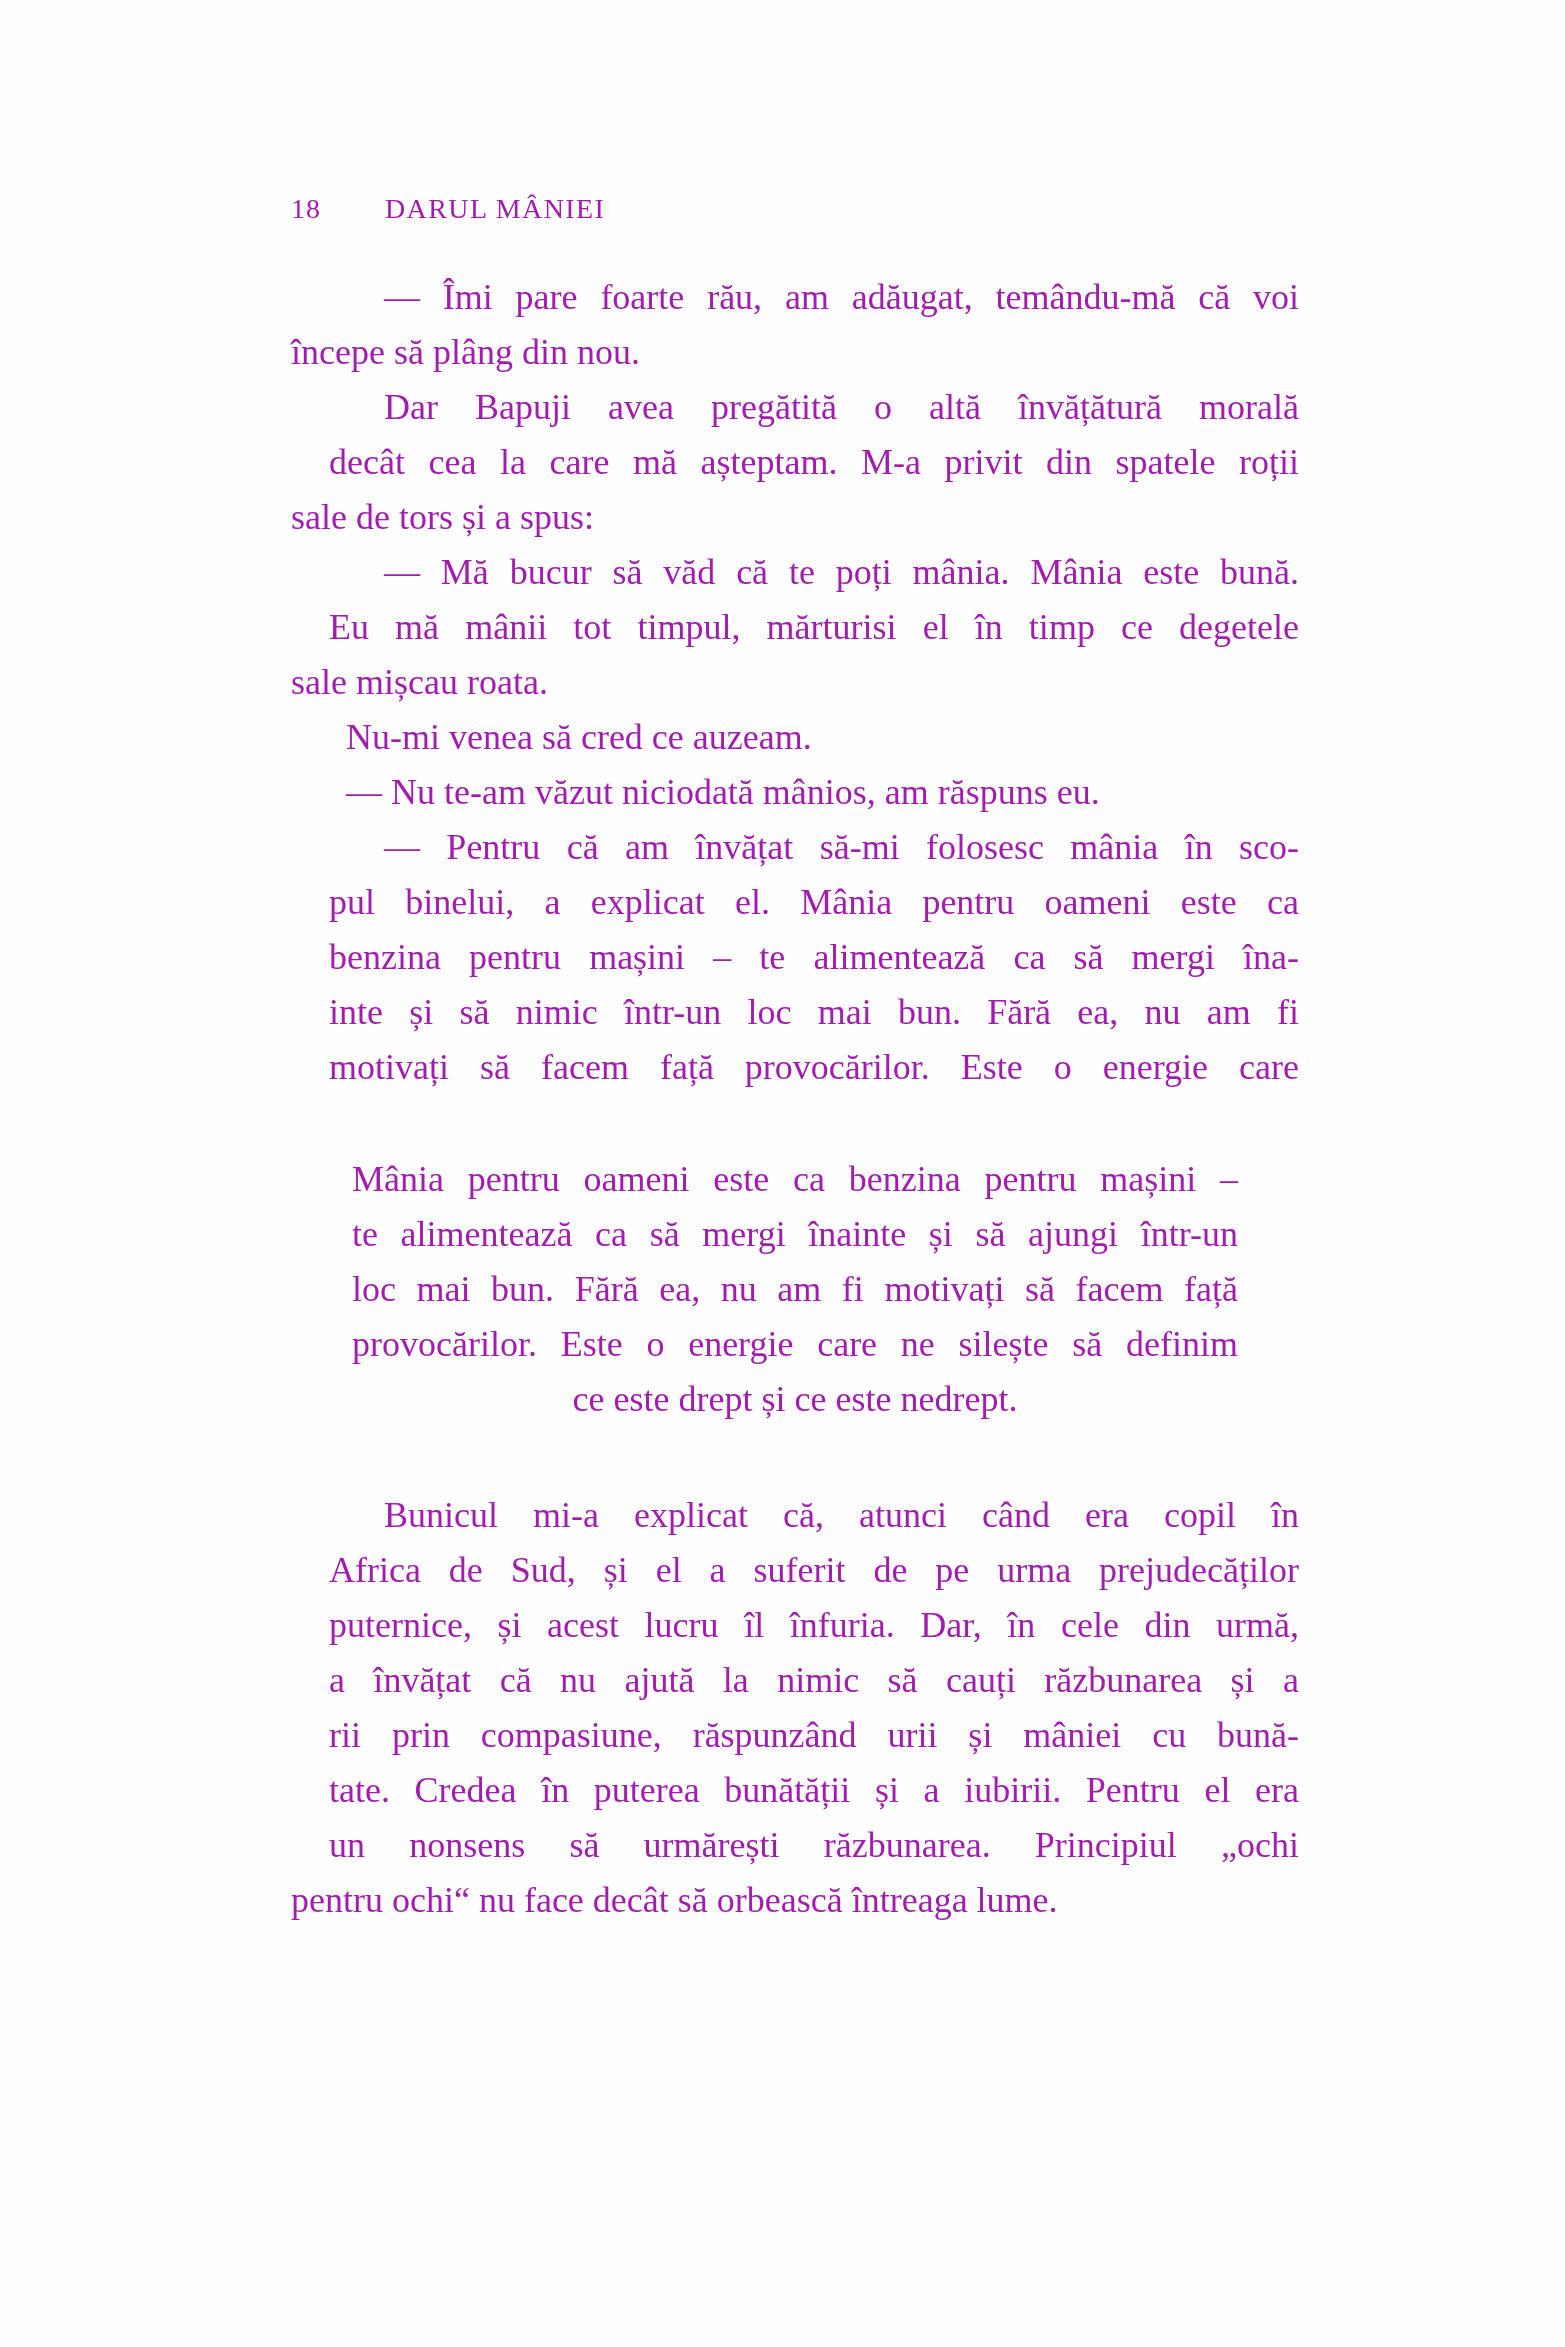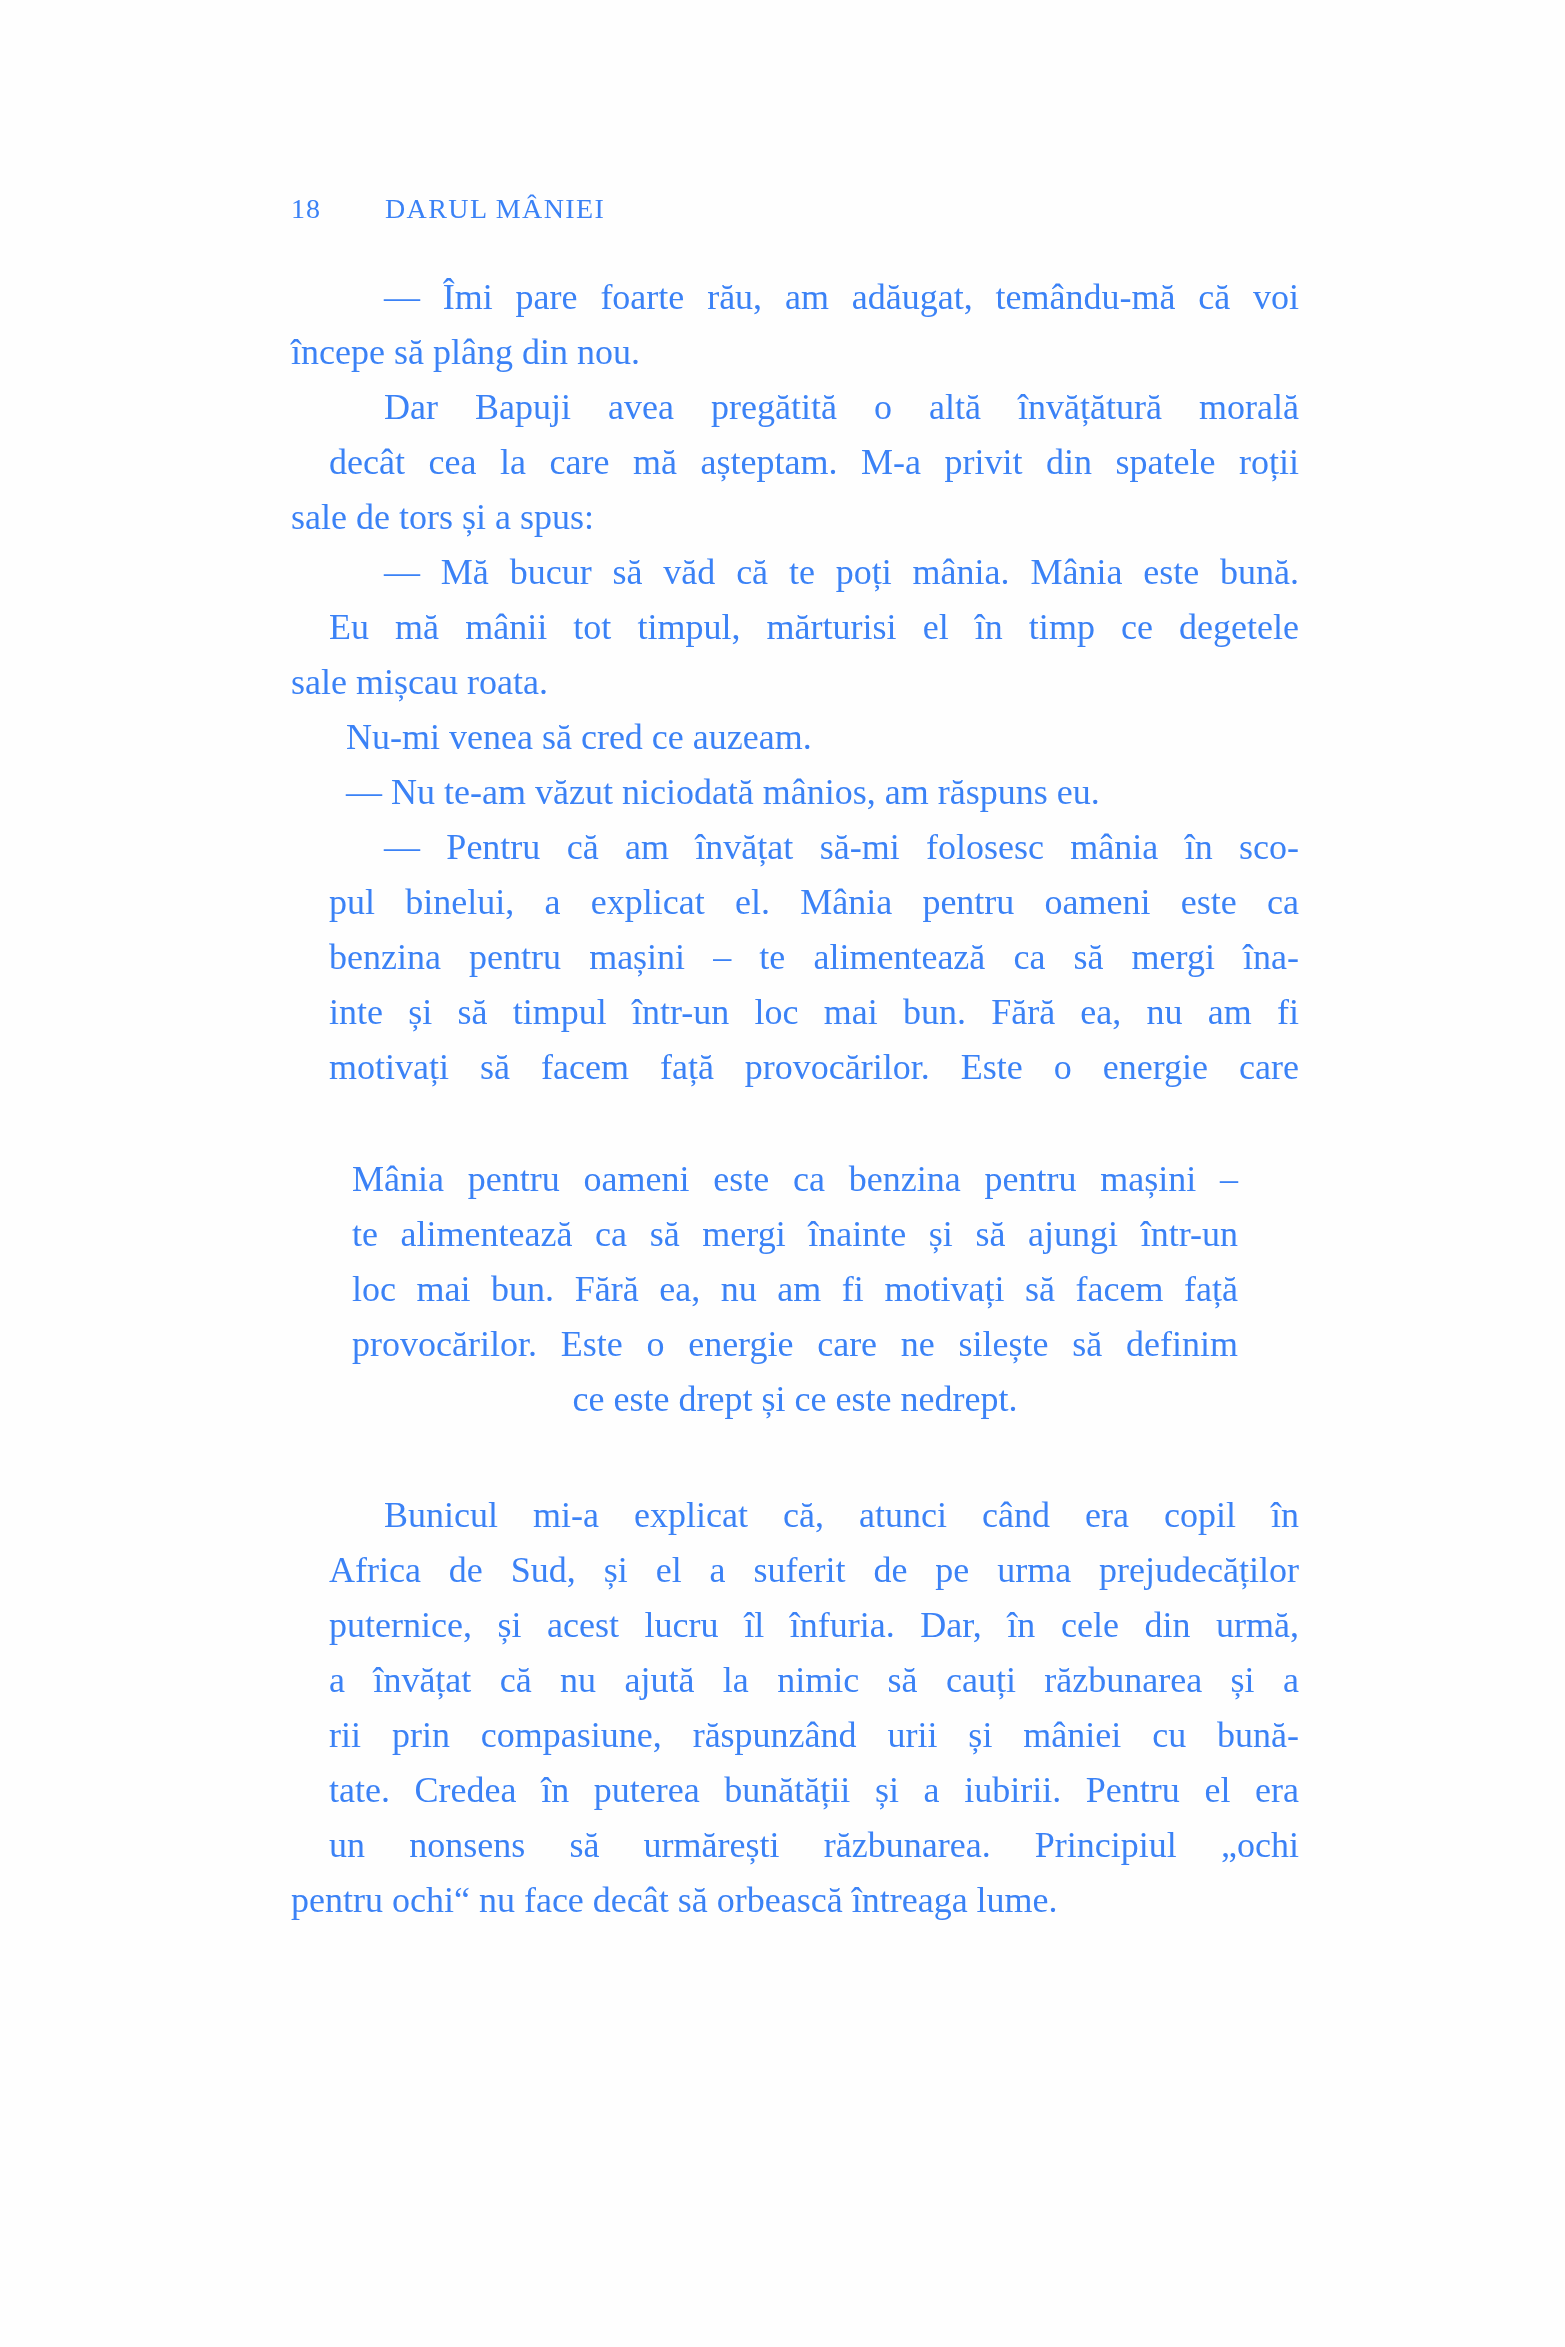--- a/index.html
+++ b/index.html
@@ -6,21 +6,21 @@
     margin: 0;
     padding: 0;
     background: #ffffff;
   }
   .page {
     position: relative;
     width: 1565px;
     height: 2348px;
     background: #fefefe;
     font-family: "Liberation Serif", "DejaVu Serif", serif;
-    color: #3b82f6;
+    color: #a21caf;
     overflow: hidden;
   }
   .text-block {
     position: absolute;
     left: 291px;
     top: 192px;
     width: 1008px;
   }
   .page-header {
     display: flex;
@@ -85,21 +85,21 @@
         <div class="paragraph">
           <div class="line indent">Nu-mi venea să cred ce auzeam.</div>
         </div>
         <div class="paragraph">
           <div class="line indent">— Nu te-am văzut niciodată mânios, am răspuns eu.</div>
         </div>
         <div class="paragraph">
           <div class="line justify indent">— Pentru că am învățat să-mi folosesc mânia în sco-</div>
           <div class="line justify">pul binelui, a explicat el. Mânia pentru oameni este ca</div>
           <div class="line justify">benzina pentru mașini – te alimentează ca să mergi îna-</div>
-          <div class="line justify">inte și să timpul într-un loc mai bun. Fără ea, nu am fi</div>
+          <div class="line justify">inte și să nimic într-un loc mai bun. Fără ea, nu am fi</div>
           <div class="line justify">motivați să facem față provocărilor. Este o energie care</div>
         </div>
         <div class="quote">
           <div class="quote-line justify">Mânia pentru oameni este ca benzina pentru mașini –</div>
           <div class="quote-line justify">te alimentează ca să mergi înainte și să ajungi într-un</div>
           <div class="quote-line justify">loc mai bun. Fără ea, nu am fi motivați să facem față</div>
           <div class="quote-line justify">provocărilor. Este o energie care ne silește să definim</div>
           <div class="quote-line center">ce este drept și ce este nedrept.</div>
         </div>
         <div class="paragraph">

